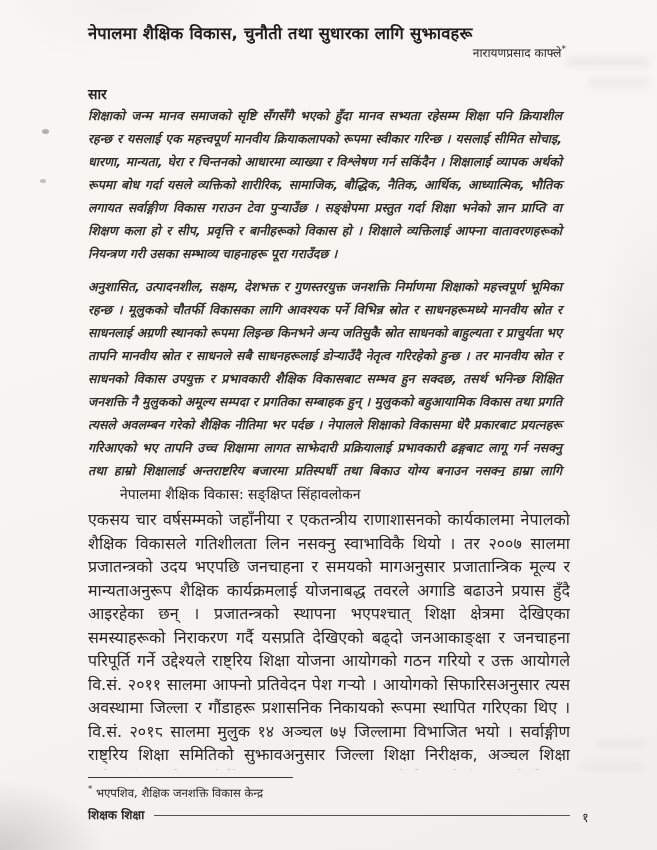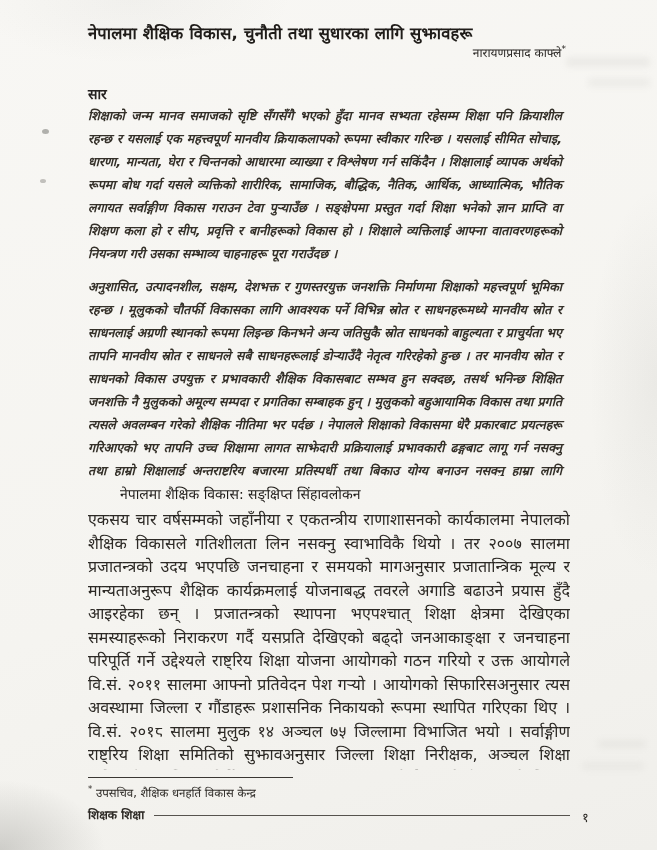--- a/index.html
+++ b/index.html
@@ -122,21 +122,21 @@
     <div class="section-heading">नेपालमा शैक्षिक विकास: सङ्क्षिप्त सिंहावलोकन</div>
 
     <div class="section-body">
       <p>एकसय चार वर्षसम्मको जहाँनीया र एकतन्त्रीय राणाशासनको कार्यकालमा नेपालको शैक्षिक विकासले गतिशीलता लिन नसक्नु स्वाभाविकै थियो । तर २००७ सालमा प्रजातन्त्रको उदय भएपछि जनचाहना र समयको मागअनुसार प्रजातान्त्रिक मूल्य र मान्यताअनुरूप शैक्षिक कार्यक्रमलाई योजनाबद्ध तवरले अगाडि बढाउने प्रयास हुँदै आइरहेका छन् । प्रजातन्त्रको स्थापना भएपश्चात् शिक्षा क्षेत्रमा देखिएका समस्याहरूको निराकरण गर्दै यसप्रति देखिएको बढ्दो जनआकाङ्क्षा र जनचाहना परिपूर्ति गर्ने उद्देश्यले राष्ट्रिय शिक्षा योजना आयोगको गठन गरियो र उक्त आयोगले वि.सं. २०११ सालमा आफ्नो प्रतिवेदन पेश गऱ्यो । आयोगको सिफारिसअनुसार त्यस अवस्थामा जिल्ला र गौंडाहरू प्रशासनिक निकायको रूपमा स्थापित गरिएका थिए । वि.सं. २०१८ सालमा मुलुक १४ अञ्चल ७५ जिल्लामा विभाजित भयो । सर्वाङ्गीण राष्ट्रिय शिक्षा समितिको सुझावअनुसार जिल्ला शिक्षा निरीक्षक, अञ्चल शिक्षा अधिकारी र शिक्षा निर्देशकका पदहरू स्थापना गरियो । यिनीहरूलाई शिक्षण संस्थाहरूको निरीक्षण गर्ने जिम्मेवारी सुम्पिएको थियो । सरकारले</p>
     </div>
 
     <div class="footnote-rule"></div>
 
     <div class="footnote">
       <sup>*</sup>
-      <span>उपसचिव, शैक्षिक धनहर्ति विकास केन्द्र</span>
+      <span>भएपशिव, शैक्षिक जनशक्ति विकास केन्द्र</span>
     </div>
 
     <div class="footer-row">
       <span>शिक्षक शिक्षा</span>
       <span class="footer-rule"></span>
     </div>
 
   </div>
 
   <div class="page-number">१</div>

